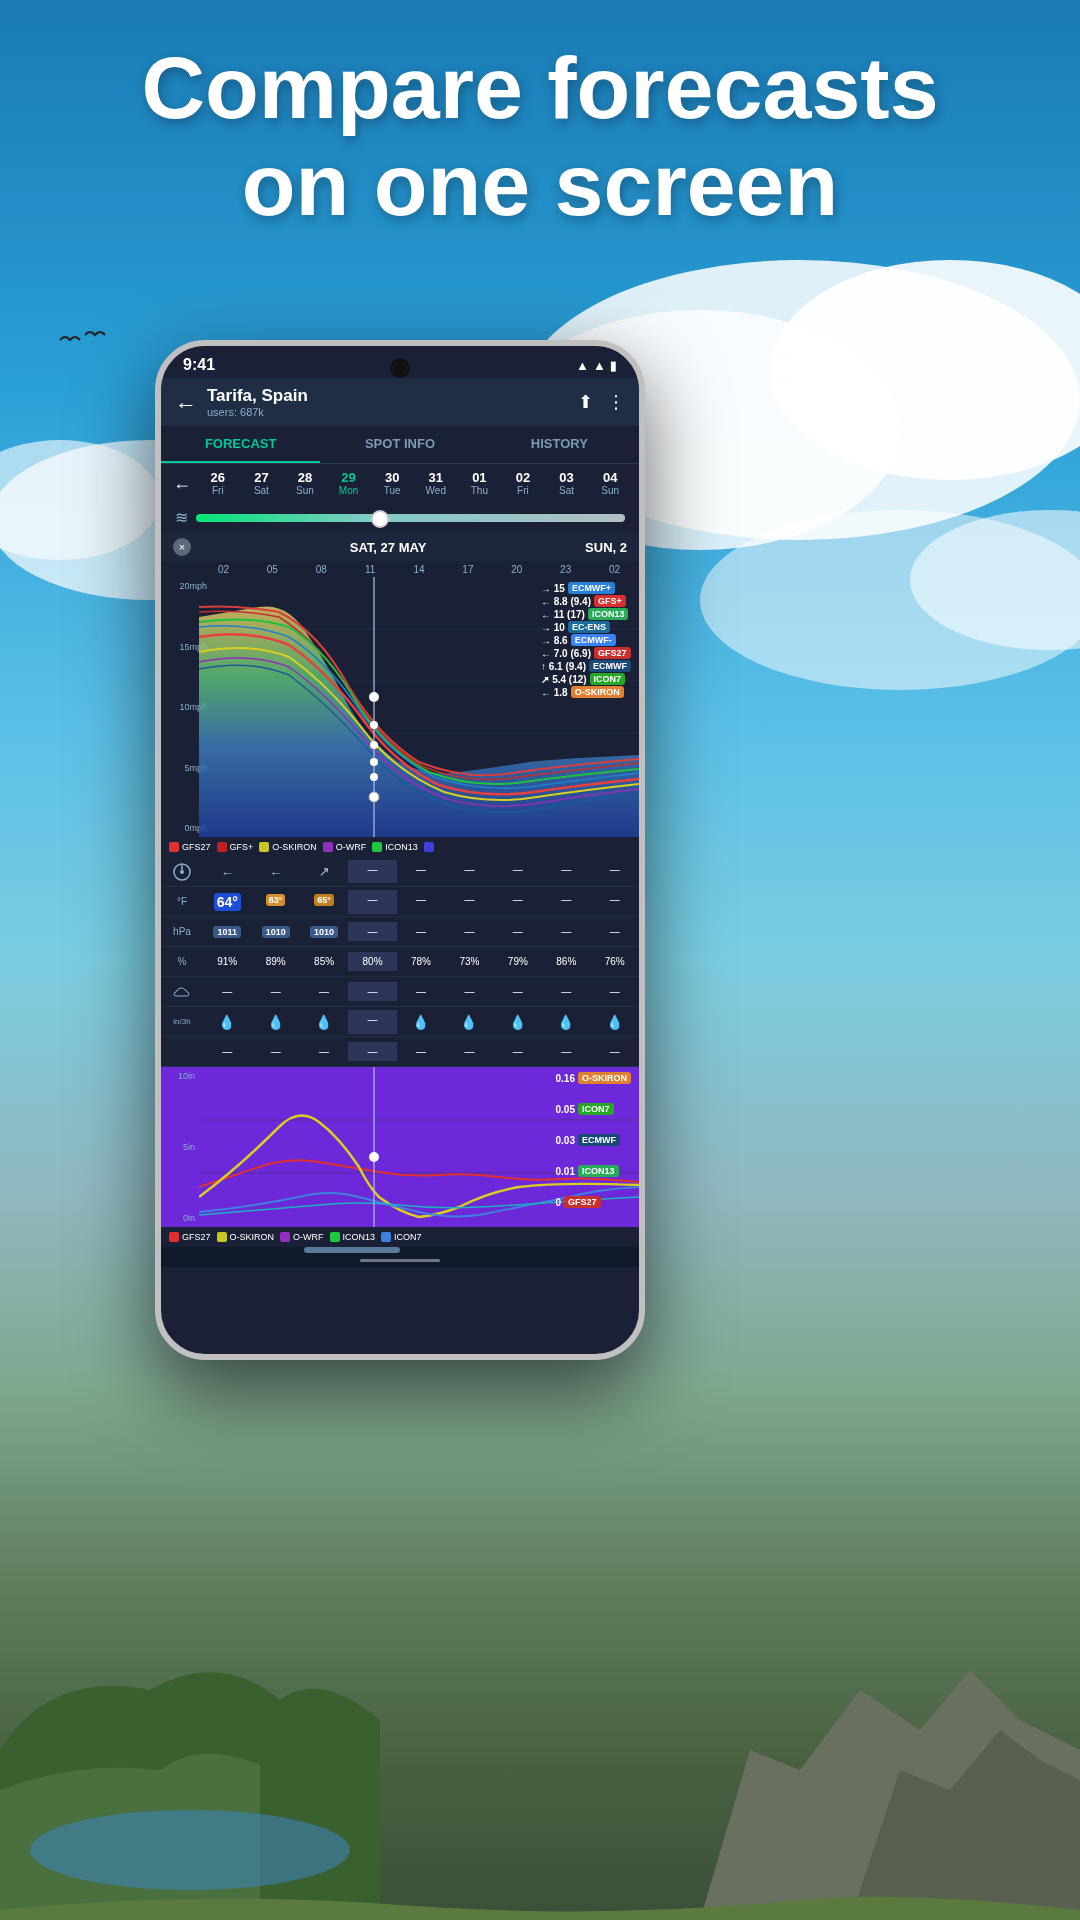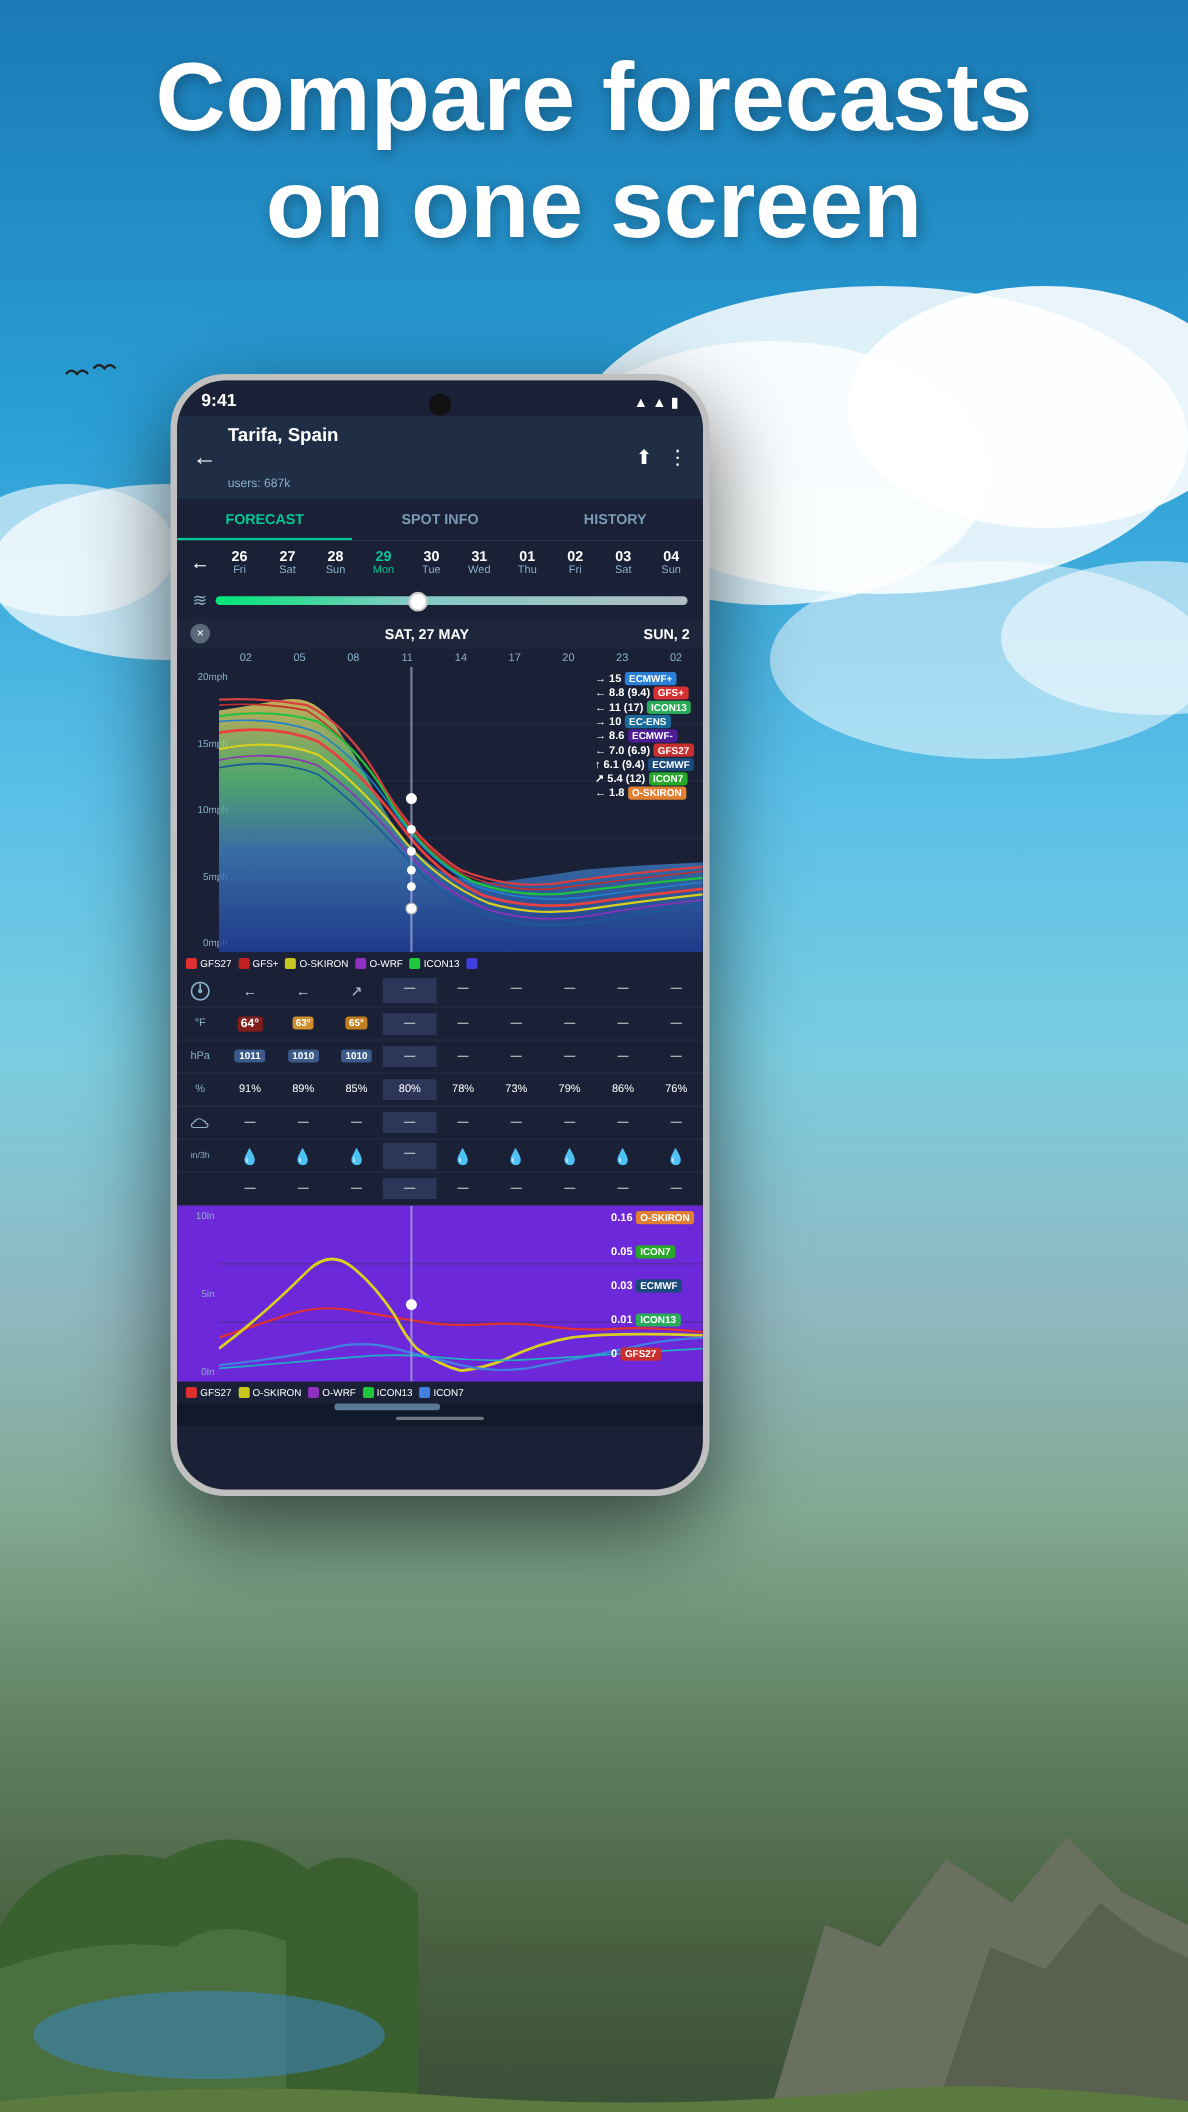--- a/index.html
+++ b/index.html
@@ -103,21 +103,20 @@
       flex: 1;
     }
     .location-name {
       font-size: 17px;
       font-weight: 700;
       color: white;
     }
     .location-users {
       font-size: 11px;
       color: #8ab0cc;
-      margin-top: 28px;
     }
     .header-actions {
       display: flex;
       gap: 14px;
       align-items: center;
     }
     .header-actions span {
       color: white;
       font-size: 18px;
       cursor: pointer;
@@ -295,21 +294,21 @@
       padding: 1px 4px;
       border-radius: 3px;
       font-size: 9px;
       font-weight: 700;
       color: white;
     }
     .badge-ecmwf-plus { background: #2a7fd6; }
     .badge-gfs-plus { background: #d63030; }
     .badge-icon13 { background: #2aab5a; }
     .badge-ec-ens { background: #1a6a9a; }
-    .badge-ecmwf { background: #4c1d95; }
+    .badge-ecmwf { background: #3b82f6; }
     .badge-gfs27 { background: #c83030; }
     .badge-ecmwf2 { background: #1a4a7a; }
     .badge-icon7 { background: #28a828; }
     .badge-o-skiron { background: #e08030; }
 
     
     .legend-row {
       display: flex;
       align-items: center;
       background: #1a2035;
@@ -364,21 +363,21 @@
       flex: 1;
       text-align: center;
       font-size: 10px;
       color: white;
       padding: 4px 1px;
     }
     .data-cell.highlight {
       background: rgba(100,120,200,0.25);
     }
     .cell-dir { color: #aac0e0; font-size: 13px; }
-    .cell-temp-a { background: #7f1d1d; color: white; border-radius: 3px; padding: 1px 3px; font-size: 11px; font-weight: 700; }
+    .cell-temp-a { background: #1d4ed8; color: white; border-radius: 3px; padding: 1px 3px; font-size: 14px; font-weight: 700; }
     .cell-temp-b { background: #d09030; color: white; border-radius: 3px; padding: 1px 3px; font-size: 9px; font-weight: 700; }
     .cell-temp-c { background: #c08020; color: white; border-radius: 3px; padding: 1px 3px; font-size: 9px; font-weight: 700; }
     .cell-press { background: #3a5a8a; color: white; border-radius: 3px; padding: 1px 4px; font-size: 9px; font-weight: 700; }
     .cell-humid { font-size: 10px; }
 
     
     .rain-chart-wrapper {
       position: relative;
       background: #6d28d9;
       height: 160px;

